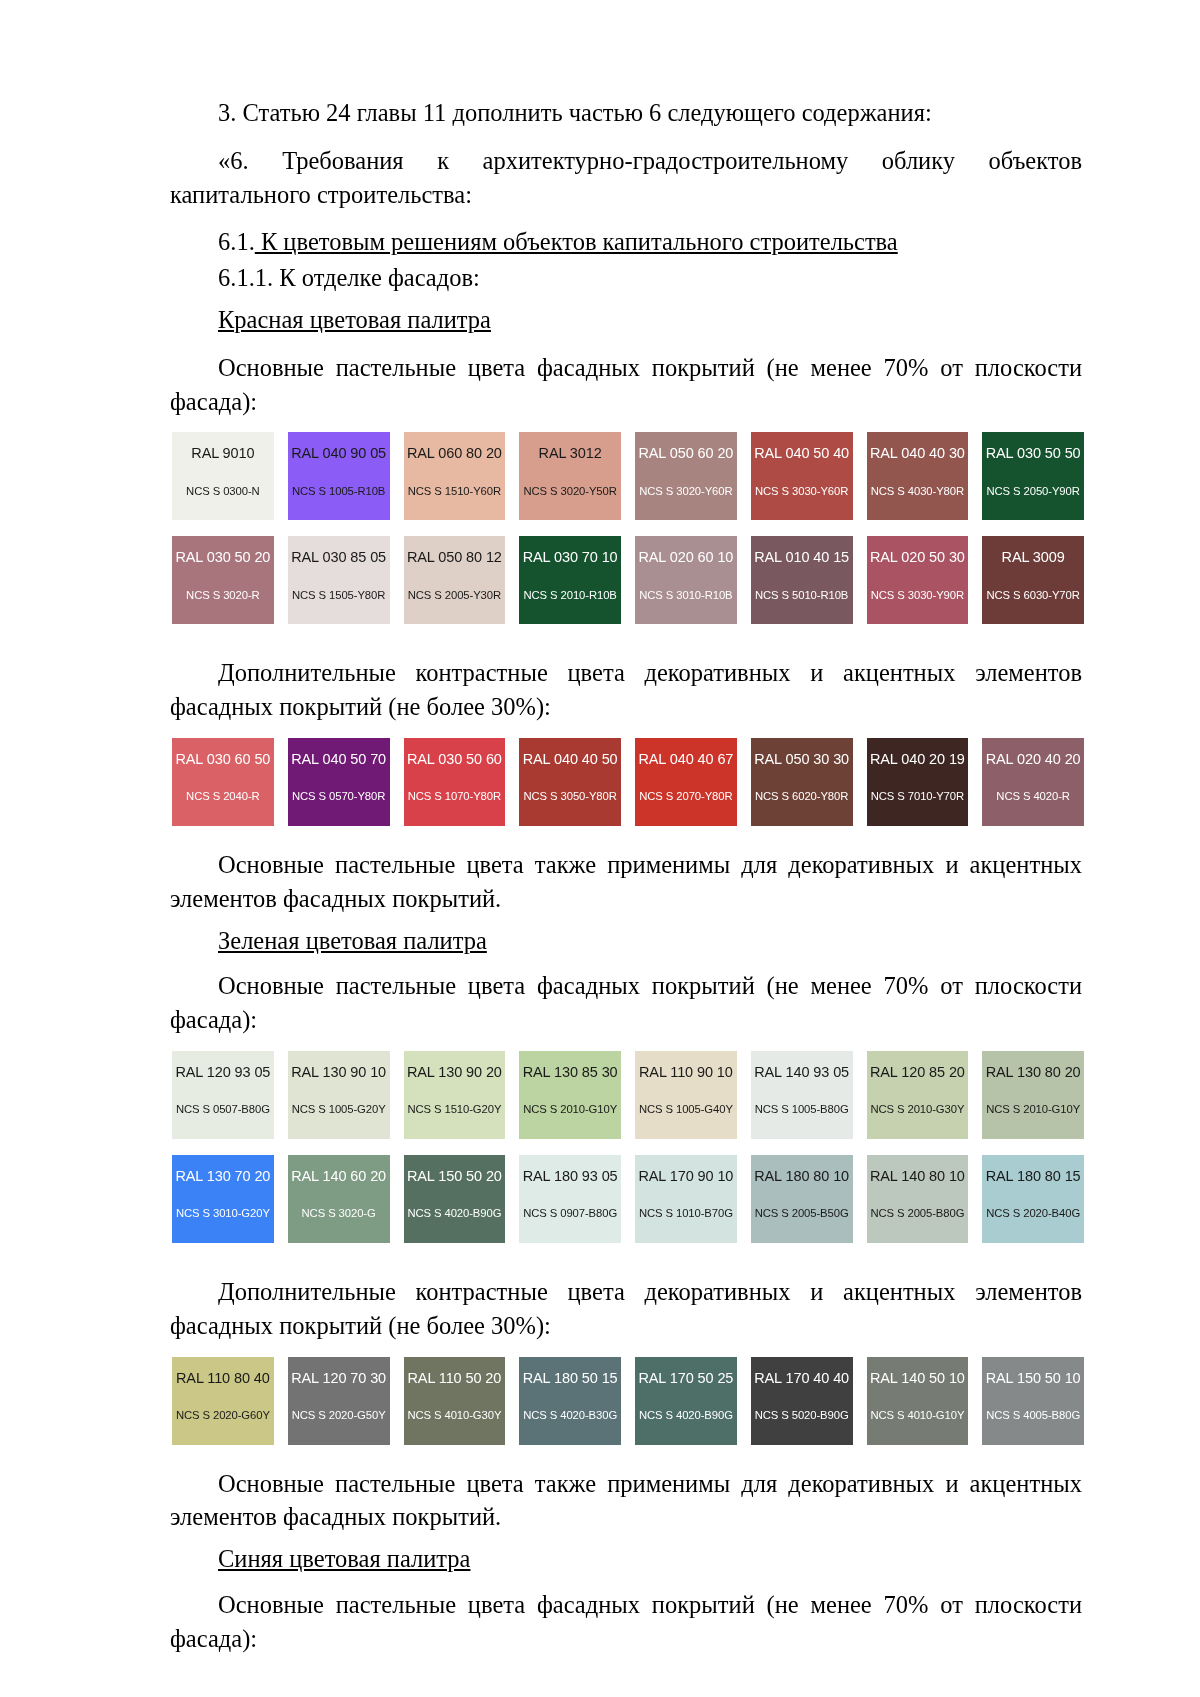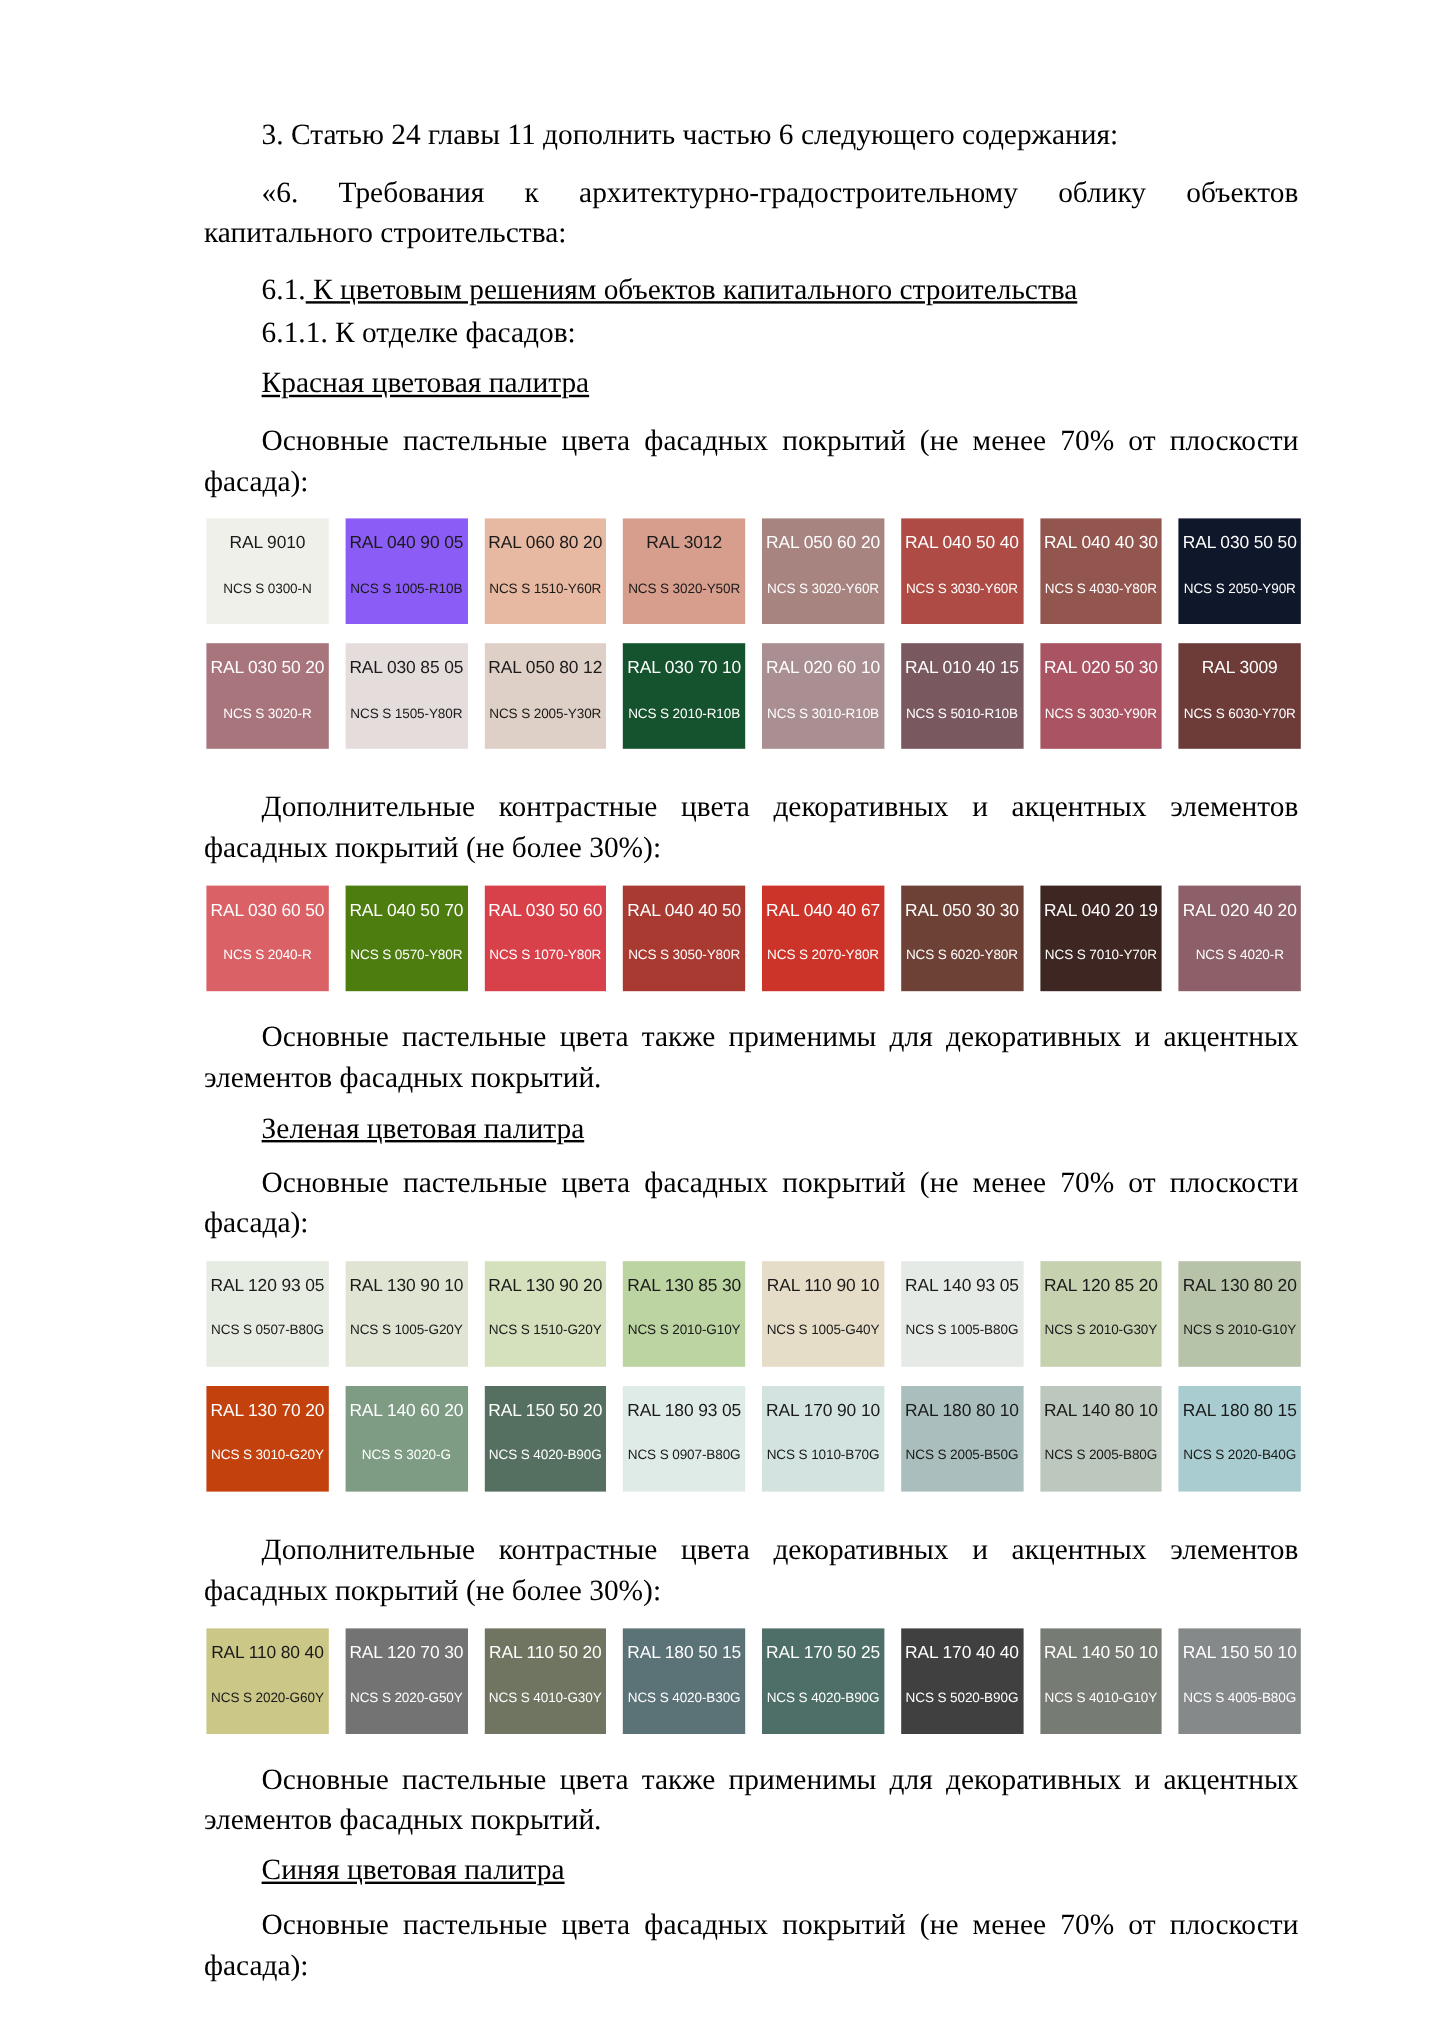--- a/index.html
+++ b/index.html
@@ -128,21 +128,21 @@
           <div class="ncs">NCS S 3020-Y60R</div>
         </div>
         <div class="swatch" style="background: rgb(173, 75, 68); color: rgb(255, 255, 255);">
           <div class="ral">RAL 040 50 40</div>
           <div class="ncs">NCS S 3030-Y60R</div>
         </div>
         <div class="swatch" style="background: rgb(147, 86, 79); color: rgb(255, 255, 255);">
           <div class="ral">RAL 040 40 30</div>
           <div class="ncs">NCS S 4030-Y80R</div>
         </div>
-        <div class="swatch" style="background: #0f172a; color: rgb(255, 255, 255);">
+        <div class="swatch" style="background: #14532d; color: rgb(255, 255, 255);">
           <div class="ral">RAL 030 50 50</div>
           <div class="ncs">NCS S 2050-Y90R</div>
         </div>
       </div>
     <div class="swatch-grid">
         <div class="swatch" style="background: rgb(169, 117, 124); color: rgb(255, 255, 255);">
           <div class="ral">RAL 030 50 20</div>
           <div class="ncs">NCS S 3020-R</div>
         </div>
         <div class="swatch" style="background: rgb(229, 220, 220); color: rgb(26, 26, 26);">
@@ -179,21 +179,21 @@
   <div class="spacer-md"></div>
 
   <p class="para first-line-indent">Дополнительные контрастные цвета декоративных и акцентных элементов фасадных покрытий (не более 30%):</p>
 
   <div class="grid-block">
     <div class="swatch-grid">
         <div class="swatch" style="background: rgb(218, 97, 102); color: rgb(255, 255, 255);">
           <div class="ral">RAL 030 60 50</div>
           <div class="ncs">NCS S 2040-R</div>
         </div>
-        <div class="swatch" style="background: #4d7c0f; color: rgb(255, 255, 255);">
+        <div class="swatch" style="background: #701a75; color: rgb(255, 255, 255);">
           <div class="ral">RAL 040 50 70</div>
           <div class="ncs">NCS S 0570-Y80R</div>
         </div>
         <div class="swatch" style="background: rgb(217, 65, 74); color: rgb(255, 255, 255);">
           <div class="ral">RAL 030 50 60</div>
           <div class="ncs">NCS S 1070-Y80R</div>
         </div>
         <div class="swatch" style="background: rgb(169, 58, 49); color: rgb(255, 255, 255);">
           <div class="ral">RAL 040 40 50</div>
           <div class="ncs">NCS S 3050-Y80R</div>
@@ -256,21 +256,21 @@
         <div class="swatch" style="background: rgb(198, 209, 176); color: rgb(26, 26, 26);">
           <div class="ral">RAL 120 85 20</div>
           <div class="ncs">NCS S 2010-G30Y</div>
         </div>
         <div class="swatch" style="background: rgb(182, 195, 168); color: rgb(26, 26, 26);">
           <div class="ral">RAL 130 80 20</div>
           <div class="ncs">NCS S 2010-G10Y</div>
         </div>
       </div>
     <div class="swatch-grid">
-        <div class="swatch" style="background: #c2410c; color: rgb(255, 255, 255);">
+        <div class="swatch" style="background: #3b82f6; color: rgb(255, 255, 255);">
           <div class="ral">RAL 130 70 20</div>
           <div class="ncs">NCS S 3010-G20Y</div>
         </div>
         <div class="swatch" style="background: rgb(126, 155, 132); color: rgb(255, 255, 255);">
           <div class="ral">RAL 140 60 20</div>
           <div class="ncs">NCS S 3020-G</div>
         </div>
         <div class="swatch" style="background: rgb(85, 112, 96); color: rgb(255, 255, 255);">
           <div class="ral">RAL 150 50 20</div>
           <div class="ncs">NCS S 4020-B90G</div>

